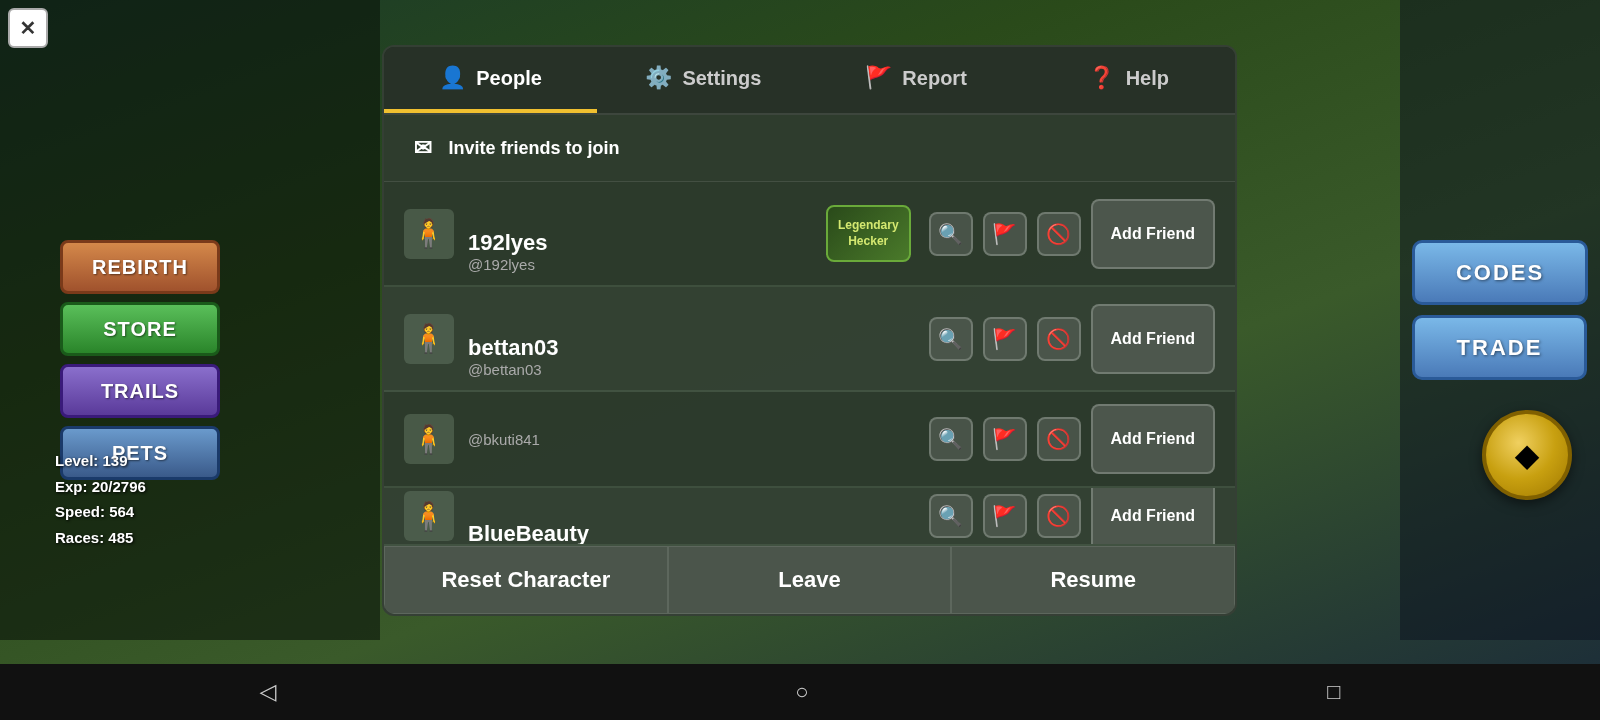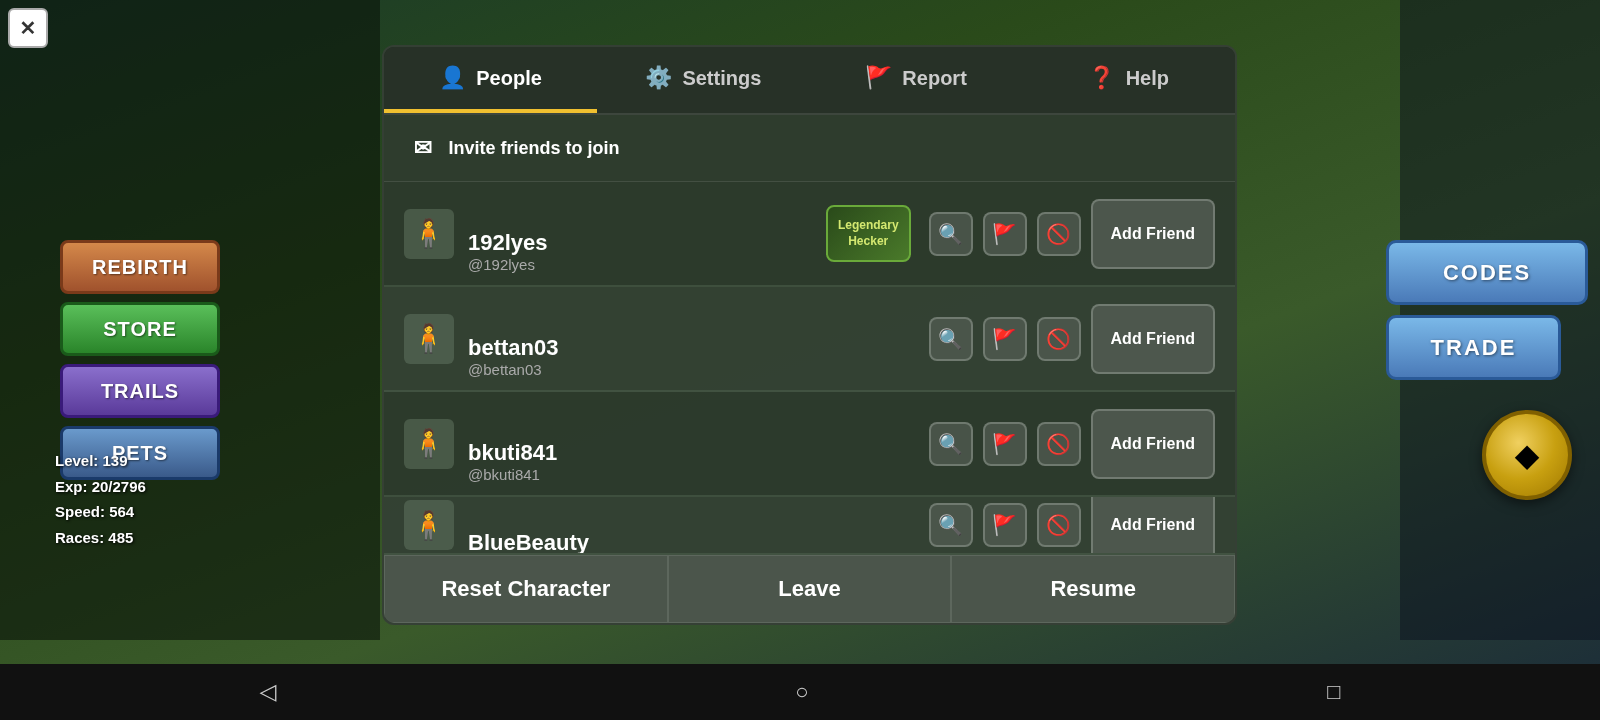--- a/index.html
+++ b/index.html
@@ -113,21 +113,21 @@
     .right-sidebar {
       position: absolute;
       right: 12px;
       top: 240px;
       display: flex;
       flex-direction: column;
       gap: 10px;
       z-index: 50;
     }
     .btn-codes {
-      width: 202px; height: 65px;
+      width: 176px; height: 65px;
       background: linear-gradient(180deg, #7ab8e8, #4a7ab8);
       border: 3px solid #2a5a98;
       border-radius: 10px;
       font-size: 22px;
       font-weight: 900;
       color: white;
       letter-spacing: 2px;
       cursor: pointer;
       text-shadow: 1px 1px 3px rgba(0,0,0,0.5);
     }
@@ -402,21 +402,20 @@
         <div class="action-btn-circle">🔍</div>
         <div class="action-btn-circle">🚩</div>
         <div class="action-btn-circle">🚫</div>
         <button class="add-friend-btn">Add Friend</button>
       </div>
     </div>
 
     <div class="player-row">
       <div class="player-avatar">🧍</div>
       <div class="player-info">
-        <div class="player-name">bkuti841</div>
         <div class="player-handle">@bkuti841</div>
       </div>
       <div class="player-actions">
         <div class="action-btn-circle">🔍</div>
         <div class="action-btn-circle">🚩</div>
         <div class="action-btn-circle">🚫</div>
         <button class="add-friend-btn">Add Friend</button>
       </div>
     </div>
 

